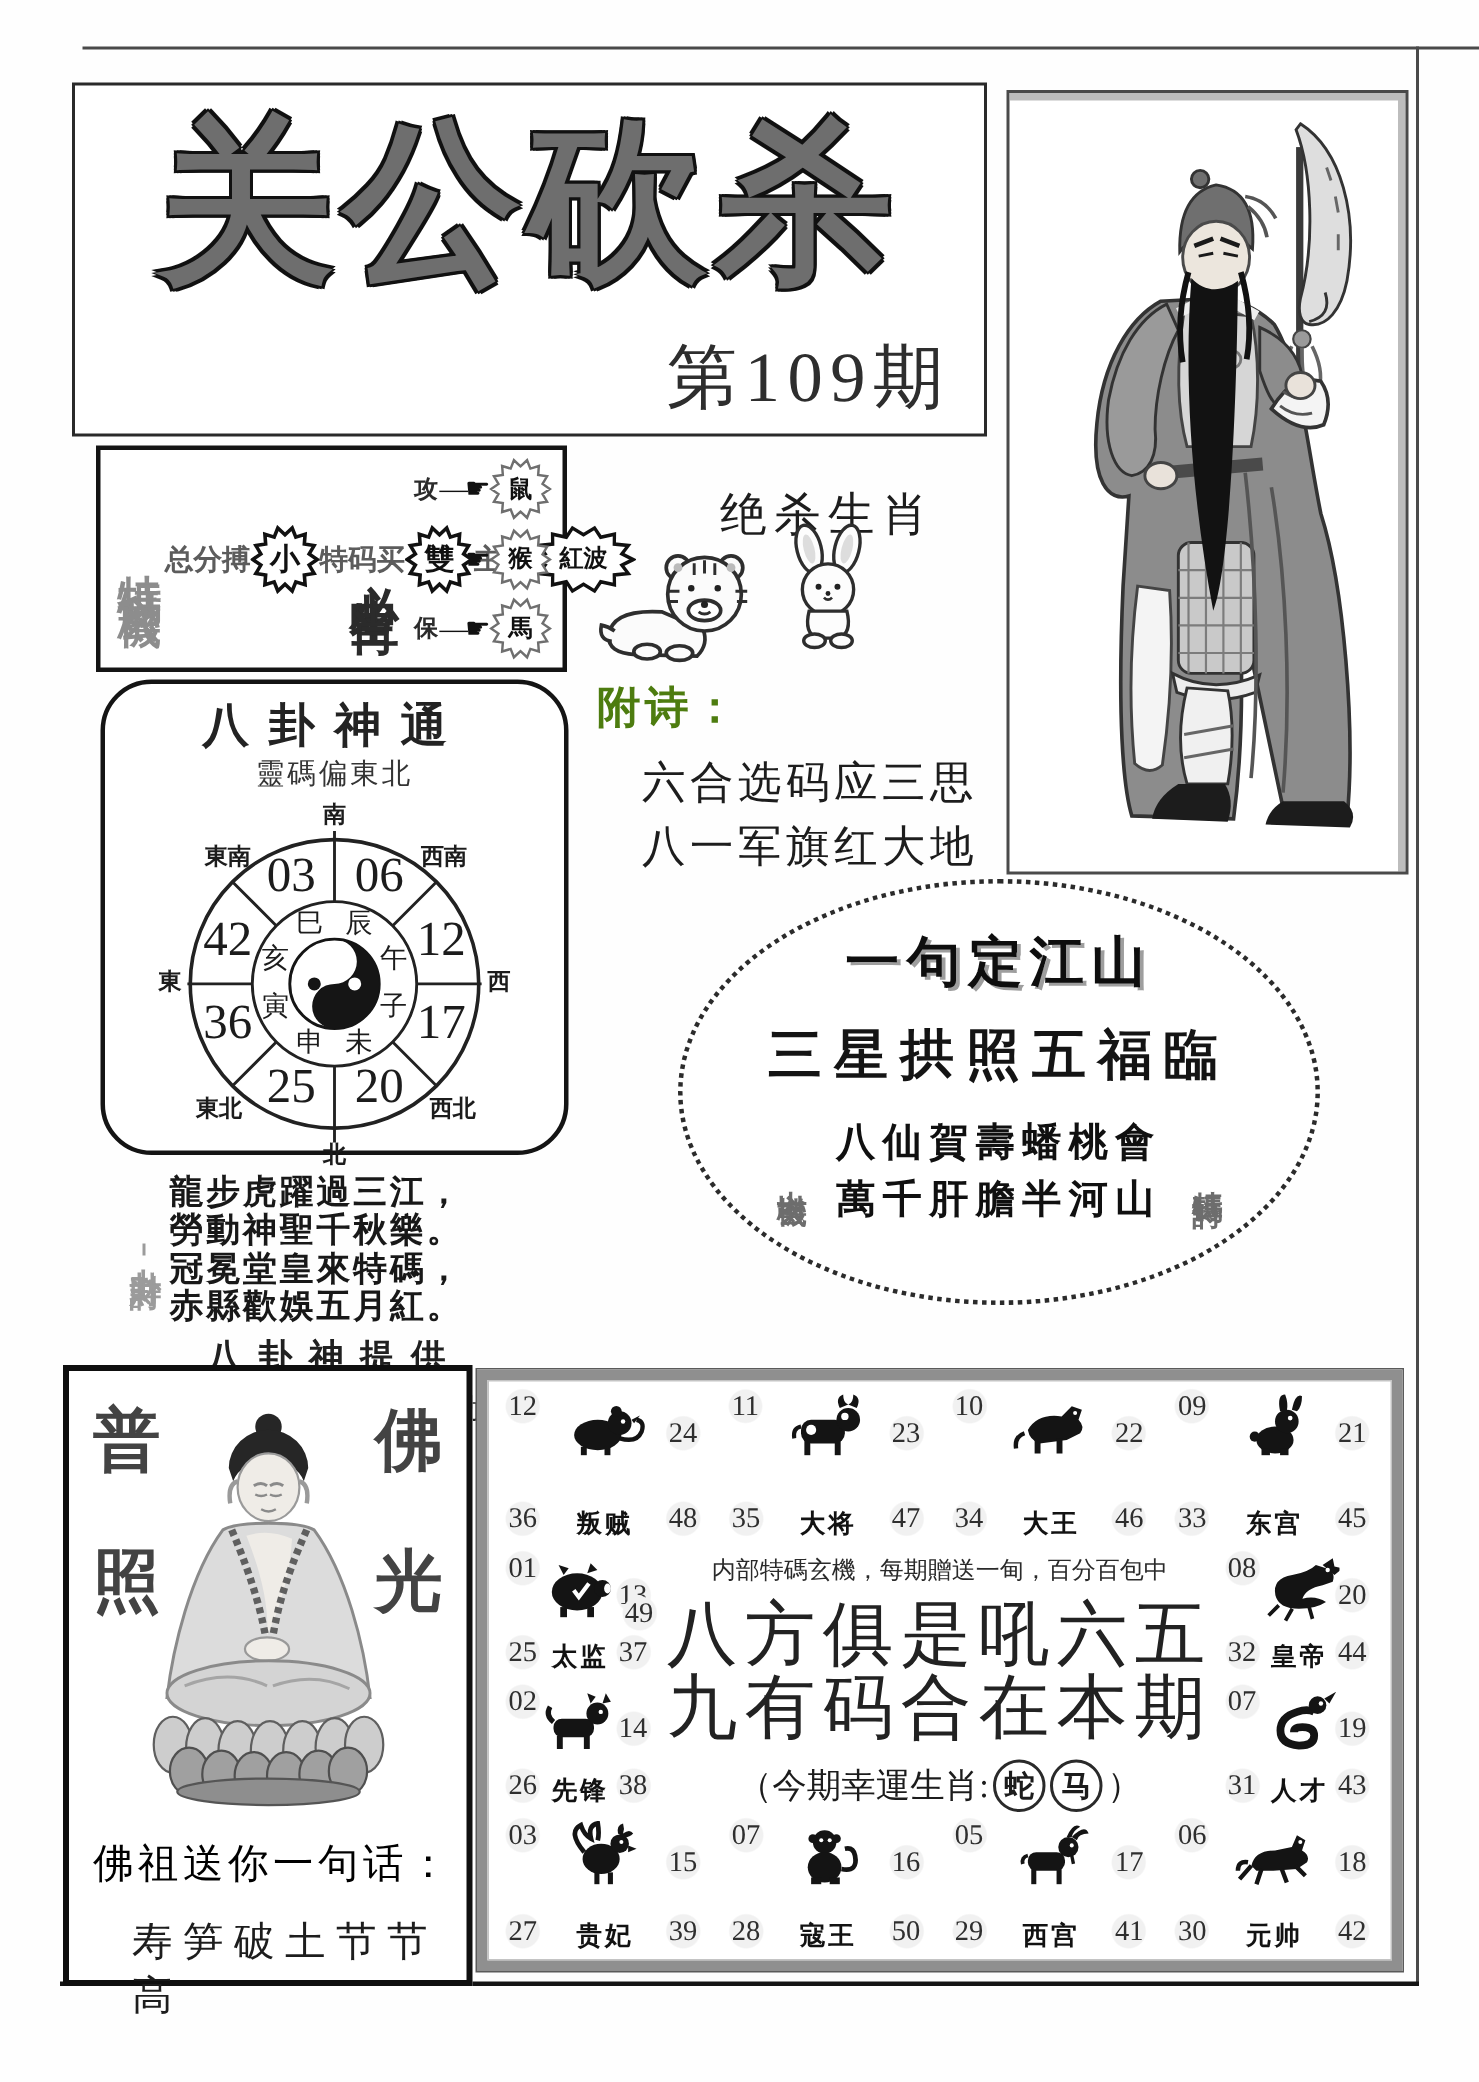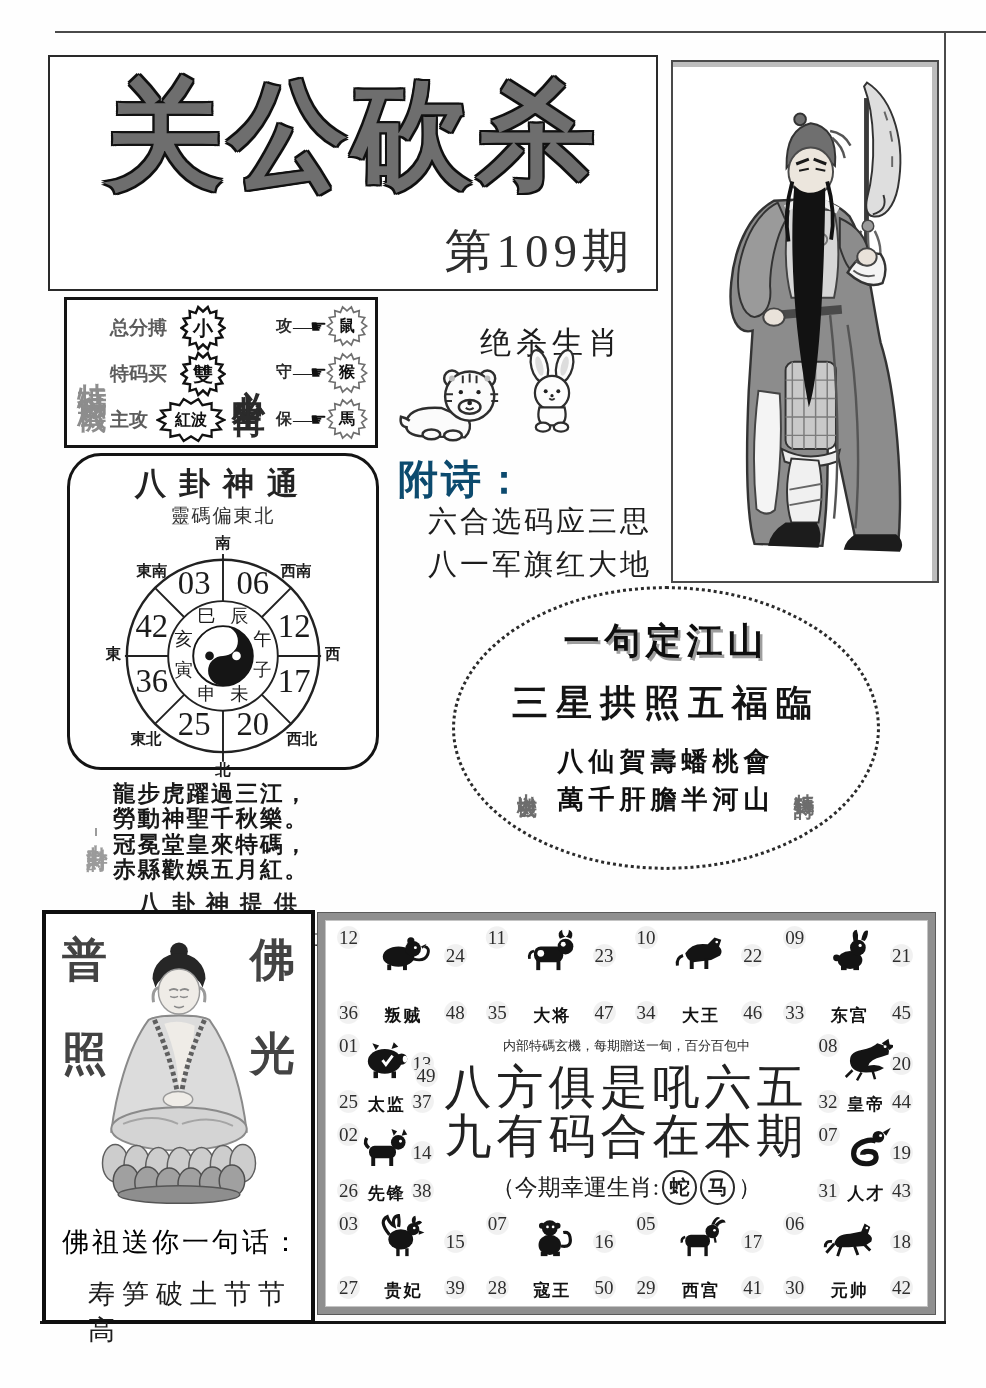--- a/index.html
+++ b/index.html
@@ -24,21 +24,21 @@
   #guangong-box{left:671px;top:60px;width:264px;height:519px;border:2px solid #4a4a4a;background:#fff;
       box-shadow:inset 0 5px 0 #bdbdbd, inset -5px 0 0 #bdbdbd;}
   #guangong-box svg{position:absolute;left:4px;top:8px;}
 
   
   #mystery-box{left:64px;top:297px;width:314px;height:151px;border:3px solid #141414;background:#fff;
       box-sizing:border-box;display:flex;align-items:stretch;padding:5px 7px;}
   .vtext{writing-mode:vertical-rl;text-orientation:upright;}
   .m-col1{width:36px;display:flex;align-items:center;justify-content:center;}
   .m-side{font-size:29px;font-weight:bold;color:#8d8d8d;letter-spacing:7px;line-height:1;}
-  .m-col2{width:116px;display:flex;flex-direction:column;justify-content:space-between;}
+  .m-col2{width:116px;display:flex;flex-direction:row;justify-content:space-between;}
   .m-row{display:flex;align-items:center;justify-content:space-between;}
   .m-row-label{font-size:19px;font-weight:bold;color:#5c5c5c;white-space:nowrap;}
   .m-col3{width:44px;display:flex;align-items:center;justify-content:center;}
   .m-mid{font-size:33px;font-weight:900;color:#2b2b2b;letter-spacing:5px;line-height:1;}
   .m-col4{flex:1;display:flex;flex-direction:column;justify-content:space-between;}
   .p-row{display:flex;align-items:center;justify-content:flex-end;}
   .p-label{font-size:16px;font-weight:bold;color:#2b2b2b;}
   .p-arrow{font-size:19px;color:#111;margin:0 1px;letter-spacing:-2px;}
 
   .burst{position:relative;display:inline-flex;align-items:center;justify-content:center;width:46px;height:46px;flex:none;}
@@ -59,21 +59,21 @@
   .poem-label{writing-mode:vertical-rl;text-orientation:upright;font-size:21px;font-weight:bold;color:#9b9b9b;
       text-decoration:line-through;text-decoration-color:#9b9b9b;line-height:1;letter-spacing:2px;margin-right:6px;}
   .poem-lines{flex:1;text-align:left;}
   .poem-line{font-size:22.5px;color:#181818;letter-spacing:2px;line-height:1.13;font-weight:600;white-space:nowrap;}
   .provider{font-size:23px;font-weight:bold;letter-spacing:11px;color:#202020;margin-top:5px;}
   .hint{font-size:19px;color:#2c2c2c;margin-top:4px;white-space:nowrap;}
   .hint .hl{font-weight:bold;color:#4f4f4f;font-size:21px;letter-spacing:5px;margin-right:8px;font-style:italic;}
 
   
   .kill-title{left:437px;top:322px;width:230px;text-align:center;font-size:31px;letter-spacing:5px;color:#1d1d1d;}
-  .kill-poem-label{left:398px;top:452px;font-size:40px;font-weight:bold;color:#0c4a6e;letter-spacing:3px;}
+  .kill-poem-label{left:398px;top:452px;font-size:29px;font-weight:bold;color:#4d7c0f;letter-spacing:3px;}
   .kill-line1{left:428px;top:502px;font-size:29px;color:#1d1d1d;letter-spacing:3px;}
   .kill-line2{left:428px;top:545px;font-size:29px;color:#1d1d1d;letter-spacing:3px;}
   .kill-tiger{left:398px;top:358px;}
   .kill-rabbit{left:516px;top:342px;}
 
   
   #oval{left:452px;top:586px;width:428px;height:284px;border:3px dotted #2b2b2b;border-radius:50%;
       box-sizing:border-box;text-align:center;background:#fff;}
   .oval-title{margin-top:28px;font-family:"Liberation Sans","DejaVu Sans",sans-serif;font-weight:900;
       font-size:36px;letter-spacing:5px;color:#0e0e0e;text-shadow:2.5px 2.5px 0 #9e9e9e;}
@@ -104,21 +104,21 @@
   .g-row1 .zcell,.g-row3 .zcell{flex:1;}
   .zcell{position:relative;}
   .num{position:absolute;font-size:19px;color:#2e2e2e;line-height:1;padding:4px 5px;border-radius:50%;
       background:radial-gradient(circle,#f1f1f1 55%,rgba(241,241,241,0) 60%);}
   .num.tl{left:5px;top:2px;} .num.tr{right:8px;top:20px;}
   .num.bl{left:5px;bottom:4px;} .num.br{right:8px;bottom:4px;}
   .num.mr{right:4px;top:36%;}
   .zicon{position:absolute;left:50%;top:6px;transform:translateX(-50%);width:54px;height:46px;}
   .zlabel{position:absolute;left:50%;bottom:3px;transform:translateX(-50%);font-size:17px;font-weight:bold;
       color:#121212;letter-spacing:2px;white-space:nowrap;}
-  .notice{margin-top:7px;font-size:13px;color:#2a2a2a;white-space:nowrap;}
+  .notice{margin-top:7px;font-size:16px;color:#2a2a2a;white-space:nowrap;}
   .slogans{margin-top:8px;}
   .slogan{font-size:47px;color:#222;letter-spacing:5px;line-height:1.04;white-space:nowrap;}
   .lucky{margin-top:9px;font-size:23px;color:#1c1c1c;display:flex;align-items:center;justify-content:center;gap:3px;}
   .circ{display:inline-flex;align-items:center;justify-content:center;width:31px;height:31px;border:2px solid #2a2a2a;
       border-radius:50%;font-size:20px;font-weight:bold;}
 </style>
 </head>
 <body>
 
 <div id="page">

